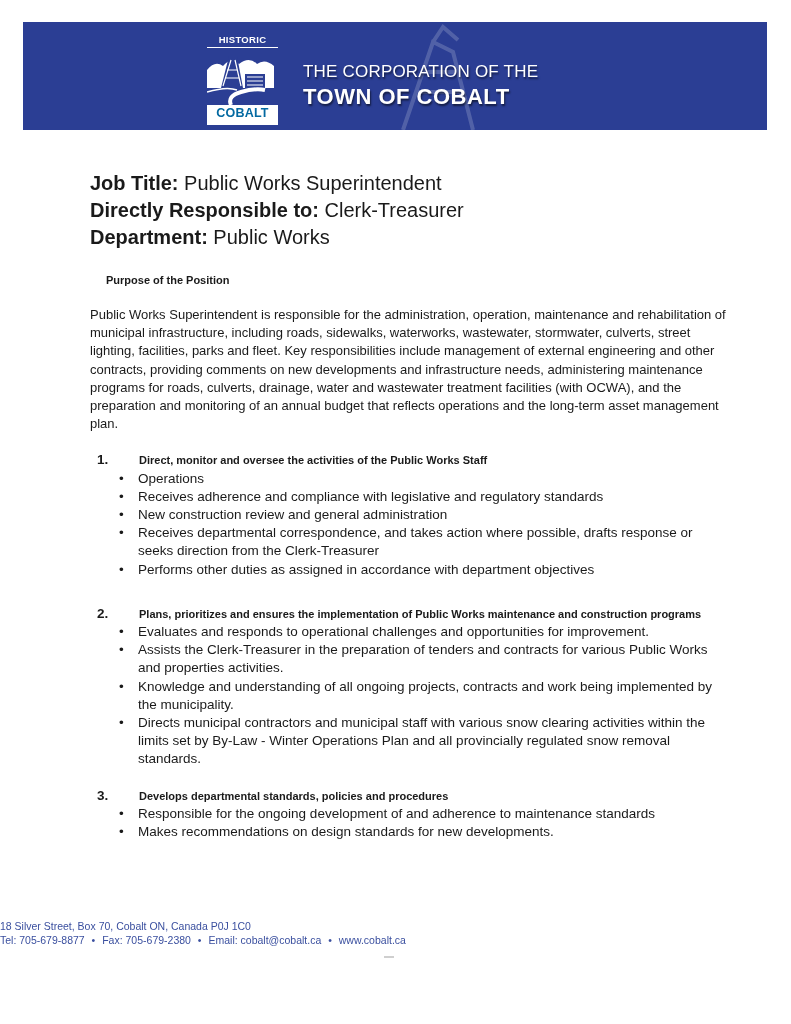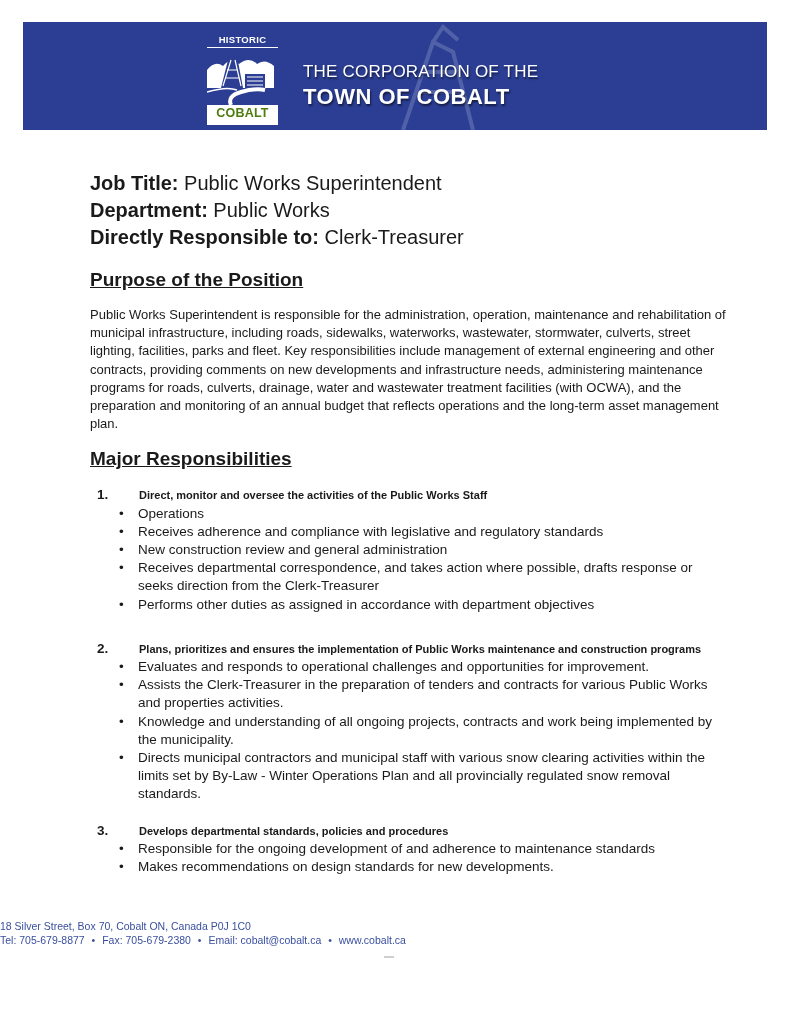--- a/index.html
+++ b/index.html
@@ -8,31 +8,31 @@
 
   
   .banner { position: absolute; left: 23px; top: 22px; width: 744px; height: 108px;
             background: #2b3e94; overflow: hidden; }
   .banner .watermark { position: absolute; left: 300px; top: 0; width: 200px; height: 108px; opacity: .18; }
   .logo { position: absolute; left: 184px; top: 11px; width: 71px; height: 92px;
           background: #ffffff; box-sizing: border-box; padding: 0; }
   .logo .logo-top { height: 14px; background: #2b3e94; color: #fff; font-size: 9.5px; font-weight: bold;
                     text-align: center; line-height: 14px; letter-spacing: .3px; }
   .logo .logo-scene { height: 57px; background: #2b3e94; position: relative; overflow: hidden; margin-top: 1px; }
-  .logo .logo-bottom { height: 16px; color: #4d7c0f; font-size: 12.5px; font-weight: bold; text-align: center;
+  .logo .logo-bottom { height: 16px; color: #0369a1; font-size: 12.5px; font-weight: bold; text-align: center;
                        line-height: 17px; letter-spacing: .2px; }
   .brand { position: absolute; left: 280px; top: 40px; color: #ffffff; text-shadow: 1px 2px 2px rgba(0,0,0,.55); }
   .brand .line1 { font-size: 17px; line-height: 20px; letter-spacing: .2px; }
   .brand .line2 { font-size: 22px; font-weight: bold; line-height: 30px; letter-spacing: .5px; }
 
   
   .content { position: absolute; left: 90px; top: 170px; width: 640px; }
   .field { font-size: 20px; line-height: 27px; }
   .field b { font-weight: bold; }
-  .section-heading { font-size: 19px; font-weight: bold; text-decoration: underline; margin: 0; line-height: 18px; }
+  .section-heading { font-size: 11px; font-weight: bold; margin: 16px; line-height: 18px; }
   .para { font-size: 13px; line-height: 18.2px; margin: 0; }
   .resp { margin: 0; padding: 0; list-style: none; }
   .resp-item { position: relative; padding-left: 29px; }
   .resp-num { position: absolute; left: 7px; top: 0; font-size: 13.5px; font-weight: bold; line-height: 18.2px; }
   .resp-title { font-size: 11px; font-weight: bold; line-height: 18.2px; padding-left: 20px; }
   .bullets { margin: 0; padding: 0; list-style: none; }
   .bullets li { position: relative; padding-left: 19px; font-size: 13.5px; line-height: 18.2px; }
   .bullets li .dot { position: absolute; left: 0; top: 0; }
 
   
@@ -79,32 +79,31 @@
     <div class="line2">TOWN OF COBALT</div>
   </div>
 </div>
 
 <div class="content">
   <div class="field">
     <b>Job Title:</b>
     <span>Public Works Superintendent</span>
   </div>
   <div class="field">
+    <b>Directly Responsible to:</b>
+    <span>Clerk-Treasurer</span>
+  </div>
+  <div class="field">
     <b>Department:</b>
     <span>Public Works</span>
-  </div>
-  <div class="field">
-    <b>Directly Responsible to:</b>
-    <span>Clerk-Treasurer</span>
   </div>
 
   <h2 class="section-heading" style="margin-top:20px;">Purpose of the Position</h2>
   <p class="para" style="margin-top:17px;">Public Works Superintendent is responsible for the administration, operation, maintenance and rehabilitation of municipal infrastructure, including roads, sidewalks, waterworks, wastewater, stormwater, culverts, street lighting, facilities, parks and fleet. Key responsibilities include management of external engineering and other contracts, providing comments on new developments and infrastructure needs, administering maintenance programs for roads, culverts, drainage, water and wastewater treatment facilities (with OCWA), and the preparation and monitoring of an annual budget that reflects operations and the long-term asset management plan.</p>
 
-  <h2 class="section-heading" style="margin-top:17px;">Major Responsibilities</h2>
 
   <ol class="resp" style="margin-top:18px;">
     <li class="resp-item">
       <span class="resp-num">1.</span>
       <div class="resp-title">Direct, monitor and oversee the activities of the Public Works Staff</div>
       <ul class="bullets">
         <li><span class="dot">•</span><span>Operations</span></li>
         <li><span class="dot">•</span><span>Receives adherence and compliance with legislative and regulatory standards</span></li>
         <li><span class="dot">•</span><span>New construction review and general administration</span></li>
         <li><span class="dot">•</span><span>Receives departmental correspondence, and takes action where possible, drafts response or seeks direction from the Clerk-Treasurer</span></li>

